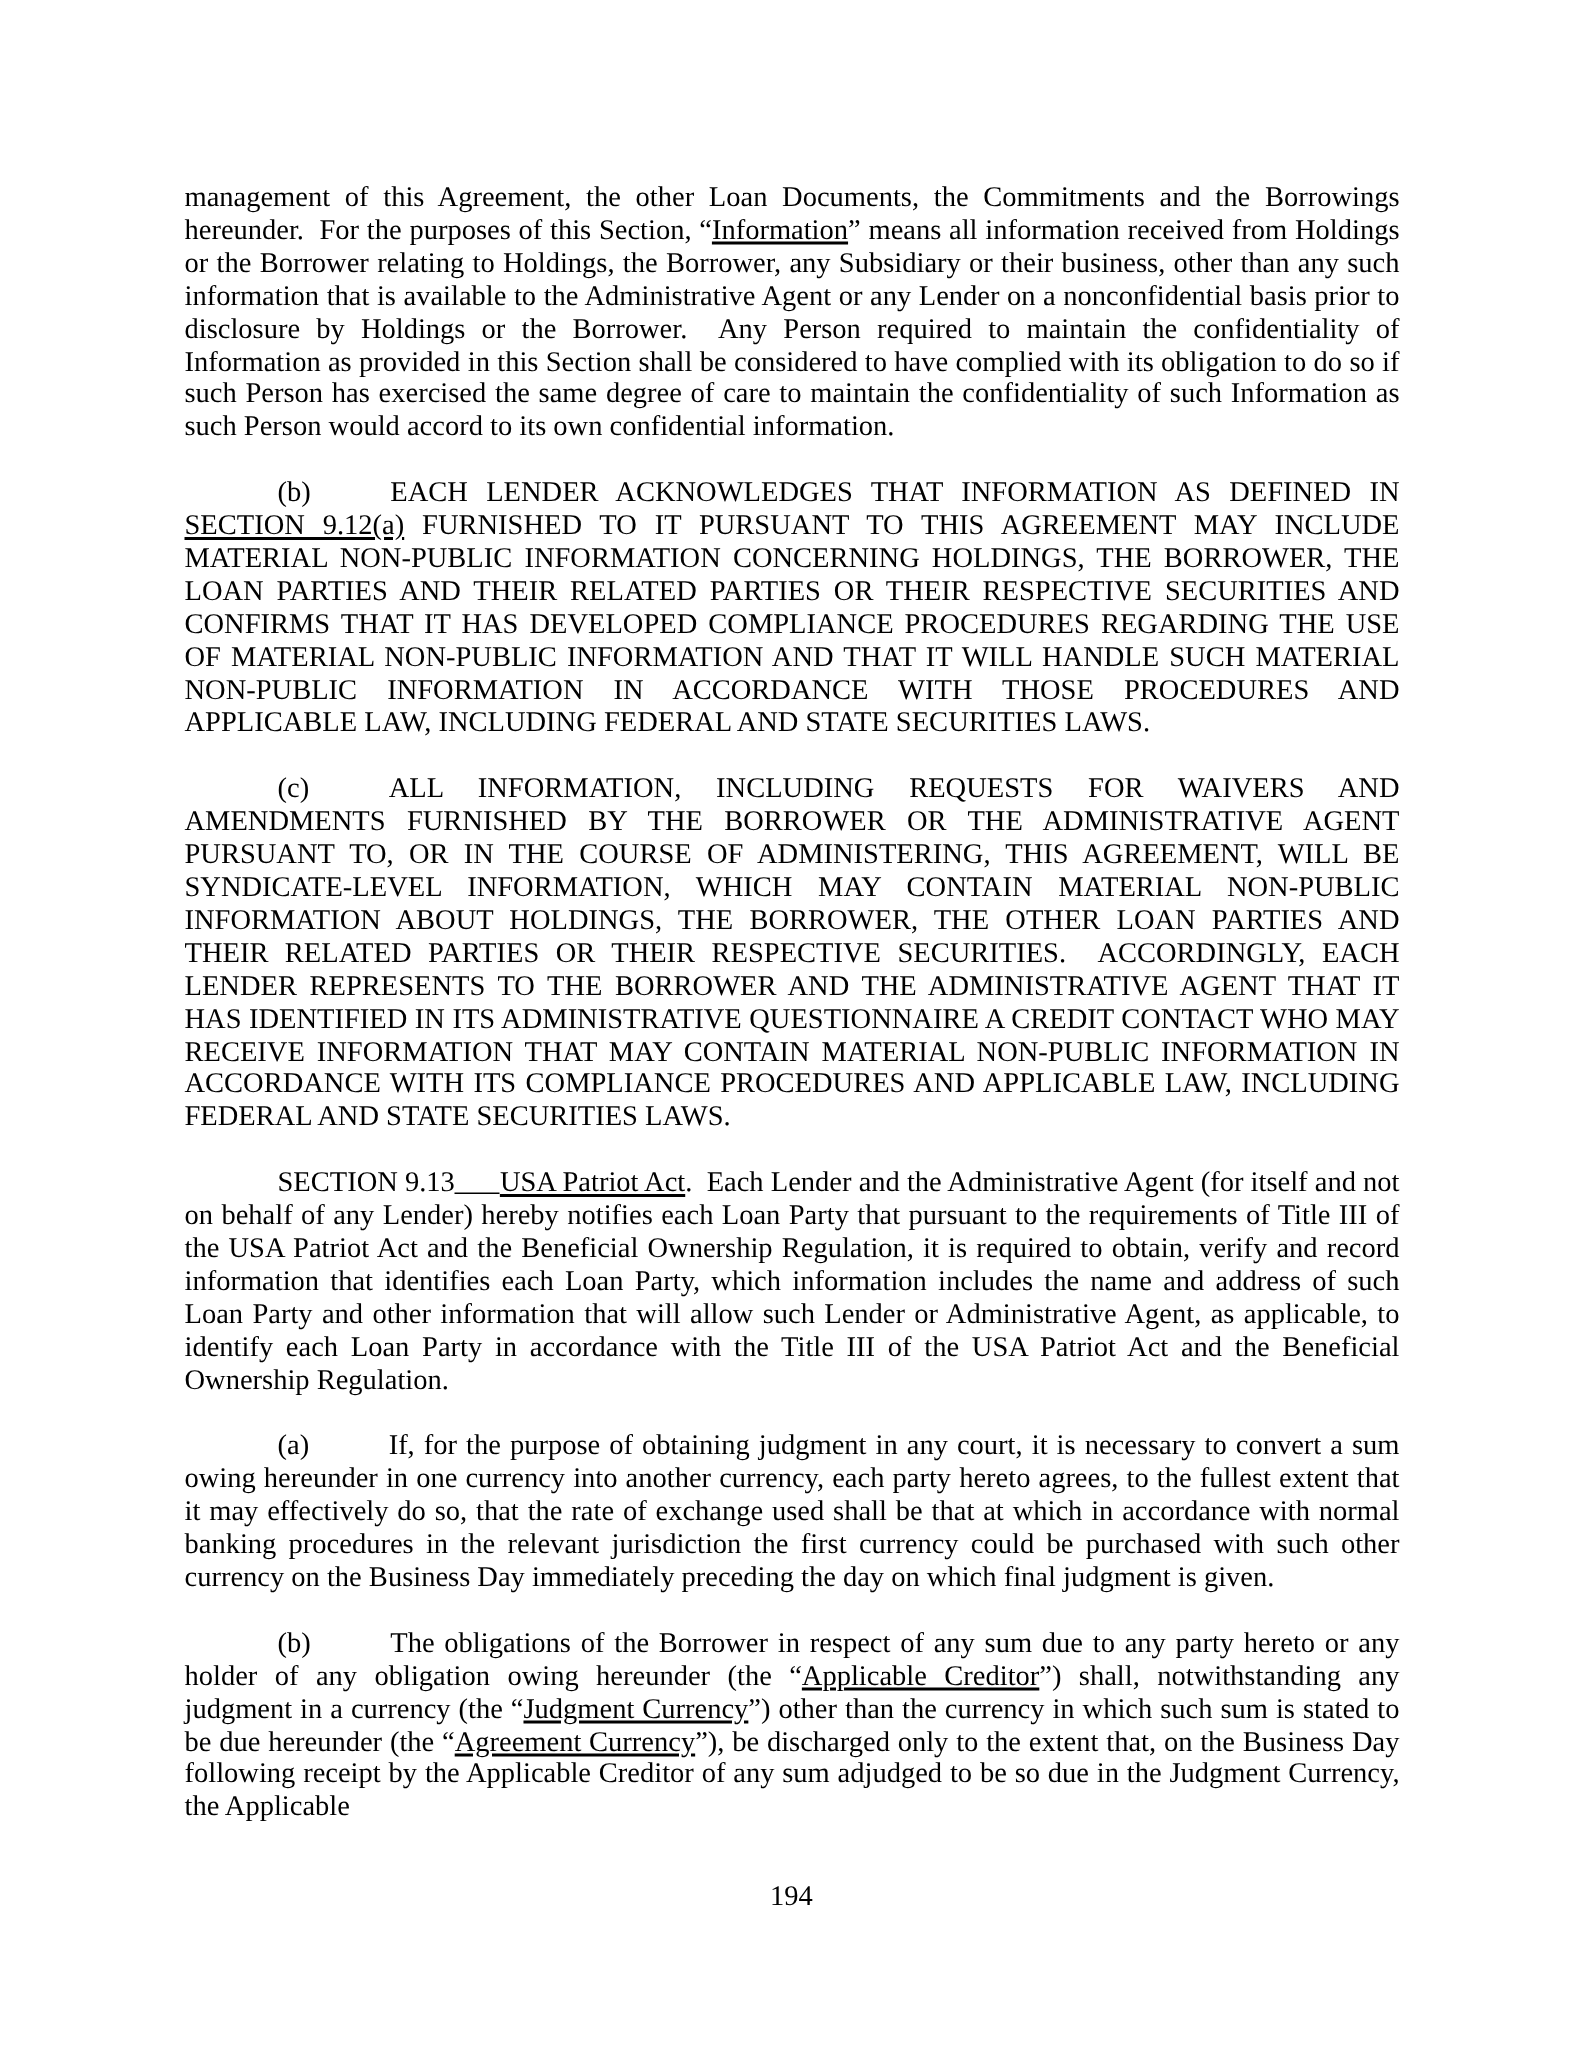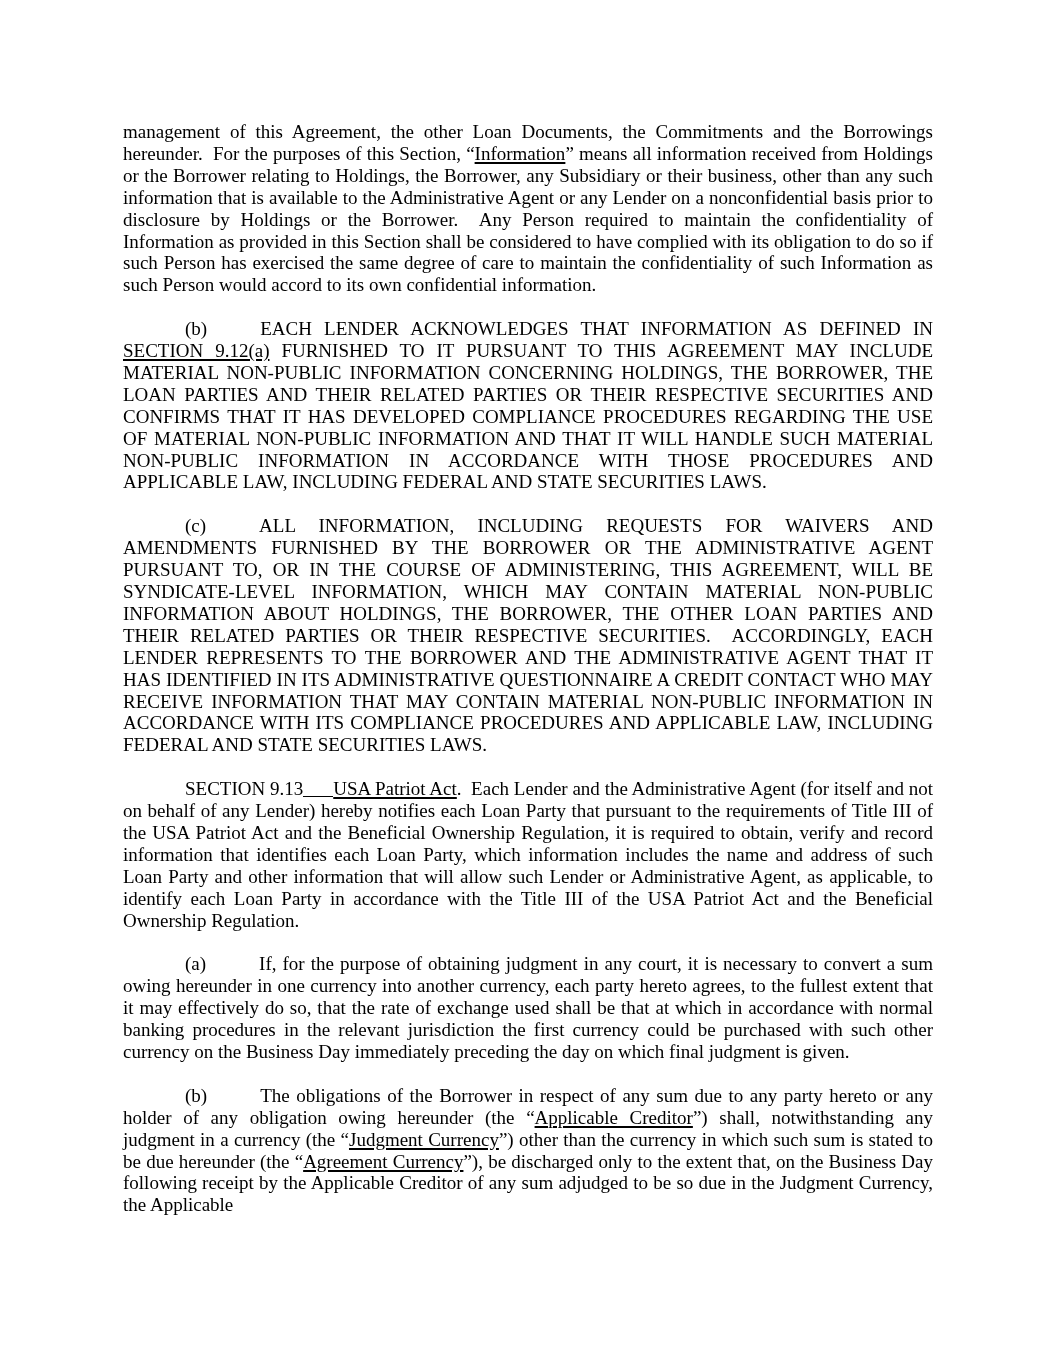--- a/index.html
+++ b/index.html
@@ -61,13 +61,14 @@
 
 <div class="page">
   <div class="doc-body" id="doc-body">
       <p class="para no-indent"><span>management of this Agreement, the other Loan Documents, the Commitments and the Borrowings hereunder.&nbsp; For the purposes of this Section, “</span><span class="u">Information</span><span>” means all information received from Holdings or the Borrower relating to Holdings, the Borrower, any Subsidiary or their business, other than any such information that is available to the Administrative Agent or any Lender on a nonconfidential basis prior to disclosure by Holdings or the Borrower.&nbsp; Any Person required to maintain the confidentiality of Information as provided in this Section shall be considered to have complied with its obligation to do so if such Person has exercised the same degree of care to maintain the confidentiality of such Information as such Person would accord to its own confidential information.</span></p>
       <p class="para"><span>(b)</span><span class="tab-label"></span><span>EACH LENDER ACKNOWLEDGES THAT INFORMATION AS DEFINED IN </span><span class="u">SECTION 9.12(a)</span><span> FURNISHED TO IT PURSUANT TO THIS AGREEMENT MAY INCLUDE MATERIAL NON-PUBLIC INFORMATION CONCERNING HOLDINGS, THE BORROWER, THE LOAN PARTIES AND THEIR RELATED PARTIES OR THEIR RESPECTIVE SECURITIES AND CONFIRMS THAT IT HAS DEVELOPED COMPLIANCE PROCEDURES REGARDING THE USE OF MATERIAL NON-PUBLIC INFORMATION AND THAT IT WILL HANDLE SUCH MATERIAL NON-PUBLIC INFORMATION IN ACCORDANCE WITH THOSE PROCEDURES AND APPLICABLE LAW, INCLUDING FEDERAL AND STATE SECURITIES LAWS.</span></p>
       <p class="para"><span>(c)</span><span class="tab-label"></span><span>ALL INFORMATION, INCLUDING REQUESTS FOR WAIVERS AND AMENDMENTS FURNISHED BY THE BORROWER OR THE ADMINISTRATIVE AGENT PURSUANT TO, OR IN THE COURSE OF ADMINISTERING, THIS AGREEMENT, WILL BE SYNDICATE-LEVEL INFORMATION, WHICH MAY CONTAIN MATERIAL NON-PUBLIC INFORMATION ABOUT HOLDINGS, THE BORROWER, THE OTHER LOAN PARTIES AND THEIR RELATED PARTIES OR THEIR RESPECTIVE SECURITIES.&nbsp; ACCORDINGLY, EACH LENDER REPRESENTS TO THE BORROWER AND THE ADMINISTRATIVE AGENT THAT IT HAS IDENTIFIED IN ITS ADMINISTRATIVE QUESTIONNAIRE A CREDIT CONTACT WHO MAY RECEIVE INFORMATION THAT MAY CONTAIN MATERIAL NON-PUBLIC INFORMATION IN ACCORDANCE WITH ITS COMPLIANCE PROCEDURES AND APPLICABLE LAW, INCLUDING FEDERAL AND STATE SECURITIES LAWS.</span></p>
       <p class="para"><span>SECTION 9.13</span><span class="tab-heading tab-u"></span><span class="u">USA Patriot Act</span><span>.&nbsp; Each Lender and the Administrative Agent (for itself and not on behalf of any Lender) hereby notifies each Loan Party that pursuant to the requirements of Title III of the USA Patriot Act and the Beneficial Ownership Regulation, it is required to obtain, verify and record information that identifies each Loan Party, which information includes the name and address of such Loan Party and other information that will allow such Lender or Administrative Agent, as applicable, to identify each Loan Party in accordance with the Title III of the USA Patriot Act and the Beneficial Ownership Regulation.</span></p>
       <p class="para"><span>(a)</span><span class="tab-label"></span><span>If, for the purpose of obtaining judgment in any court, it is necessary to convert a sum owing hereunder in one currency into another currency, each party hereto agrees, to the fullest extent that it may effectively do so, that the rate of exchange used shall be that at which in accordance with normal banking procedures in the relevant jurisdiction the first currency could be purchased with such other currency on the Business Day immediately preceding the day on which final judgment is given.</span></p>
       <p class="para"><span>(b)</span><span class="tab-label"></span><span>The obligations of the Borrower in respect of any sum due to any party hereto or any holder of any obligation owing hereunder (the “</span><span class="u">Applicable Creditor</span><span>”) shall, notwithstanding any judgment in a currency (the “</span><span class="u">Judgment Currency</span><span>”) other than the currency in which such sum is stated to be due hereunder (the “</span><span class="u">Agreement Currency</span><span>”), be discharged only to the extent that, on the Business Day following receipt by the Applicable Creditor of any sum adjudged to be so due in the Judgment Currency, the Applicable</span></p>
     </div>
+  <div class="footer-page-number">194</div>
 </div>
 
 </body></html>

